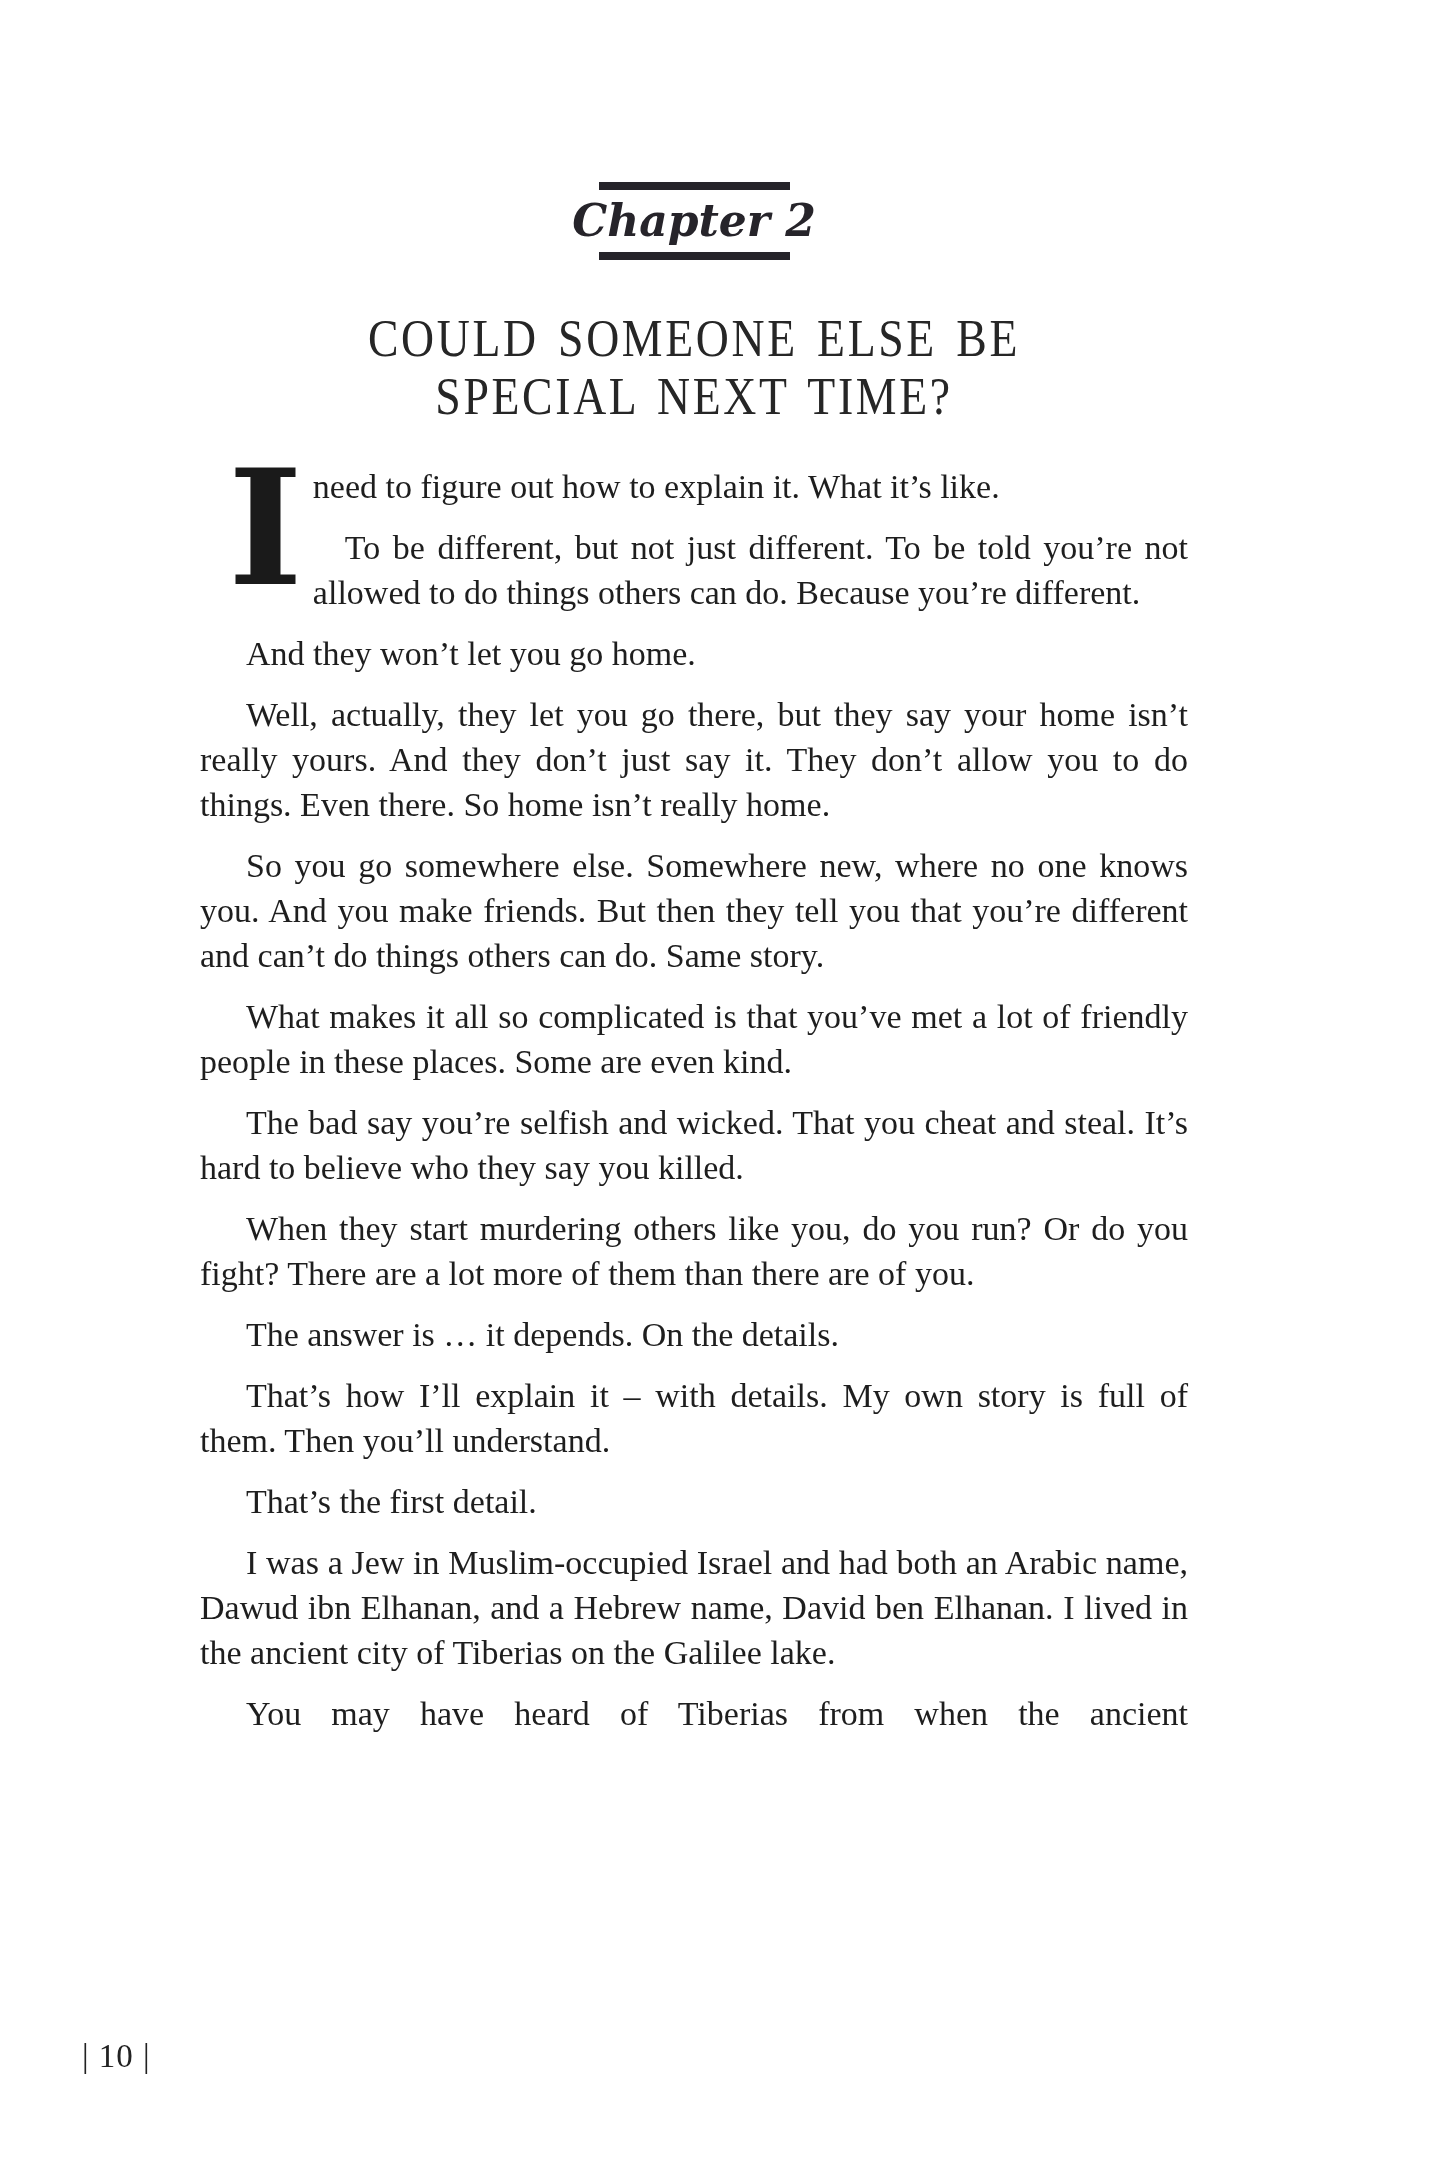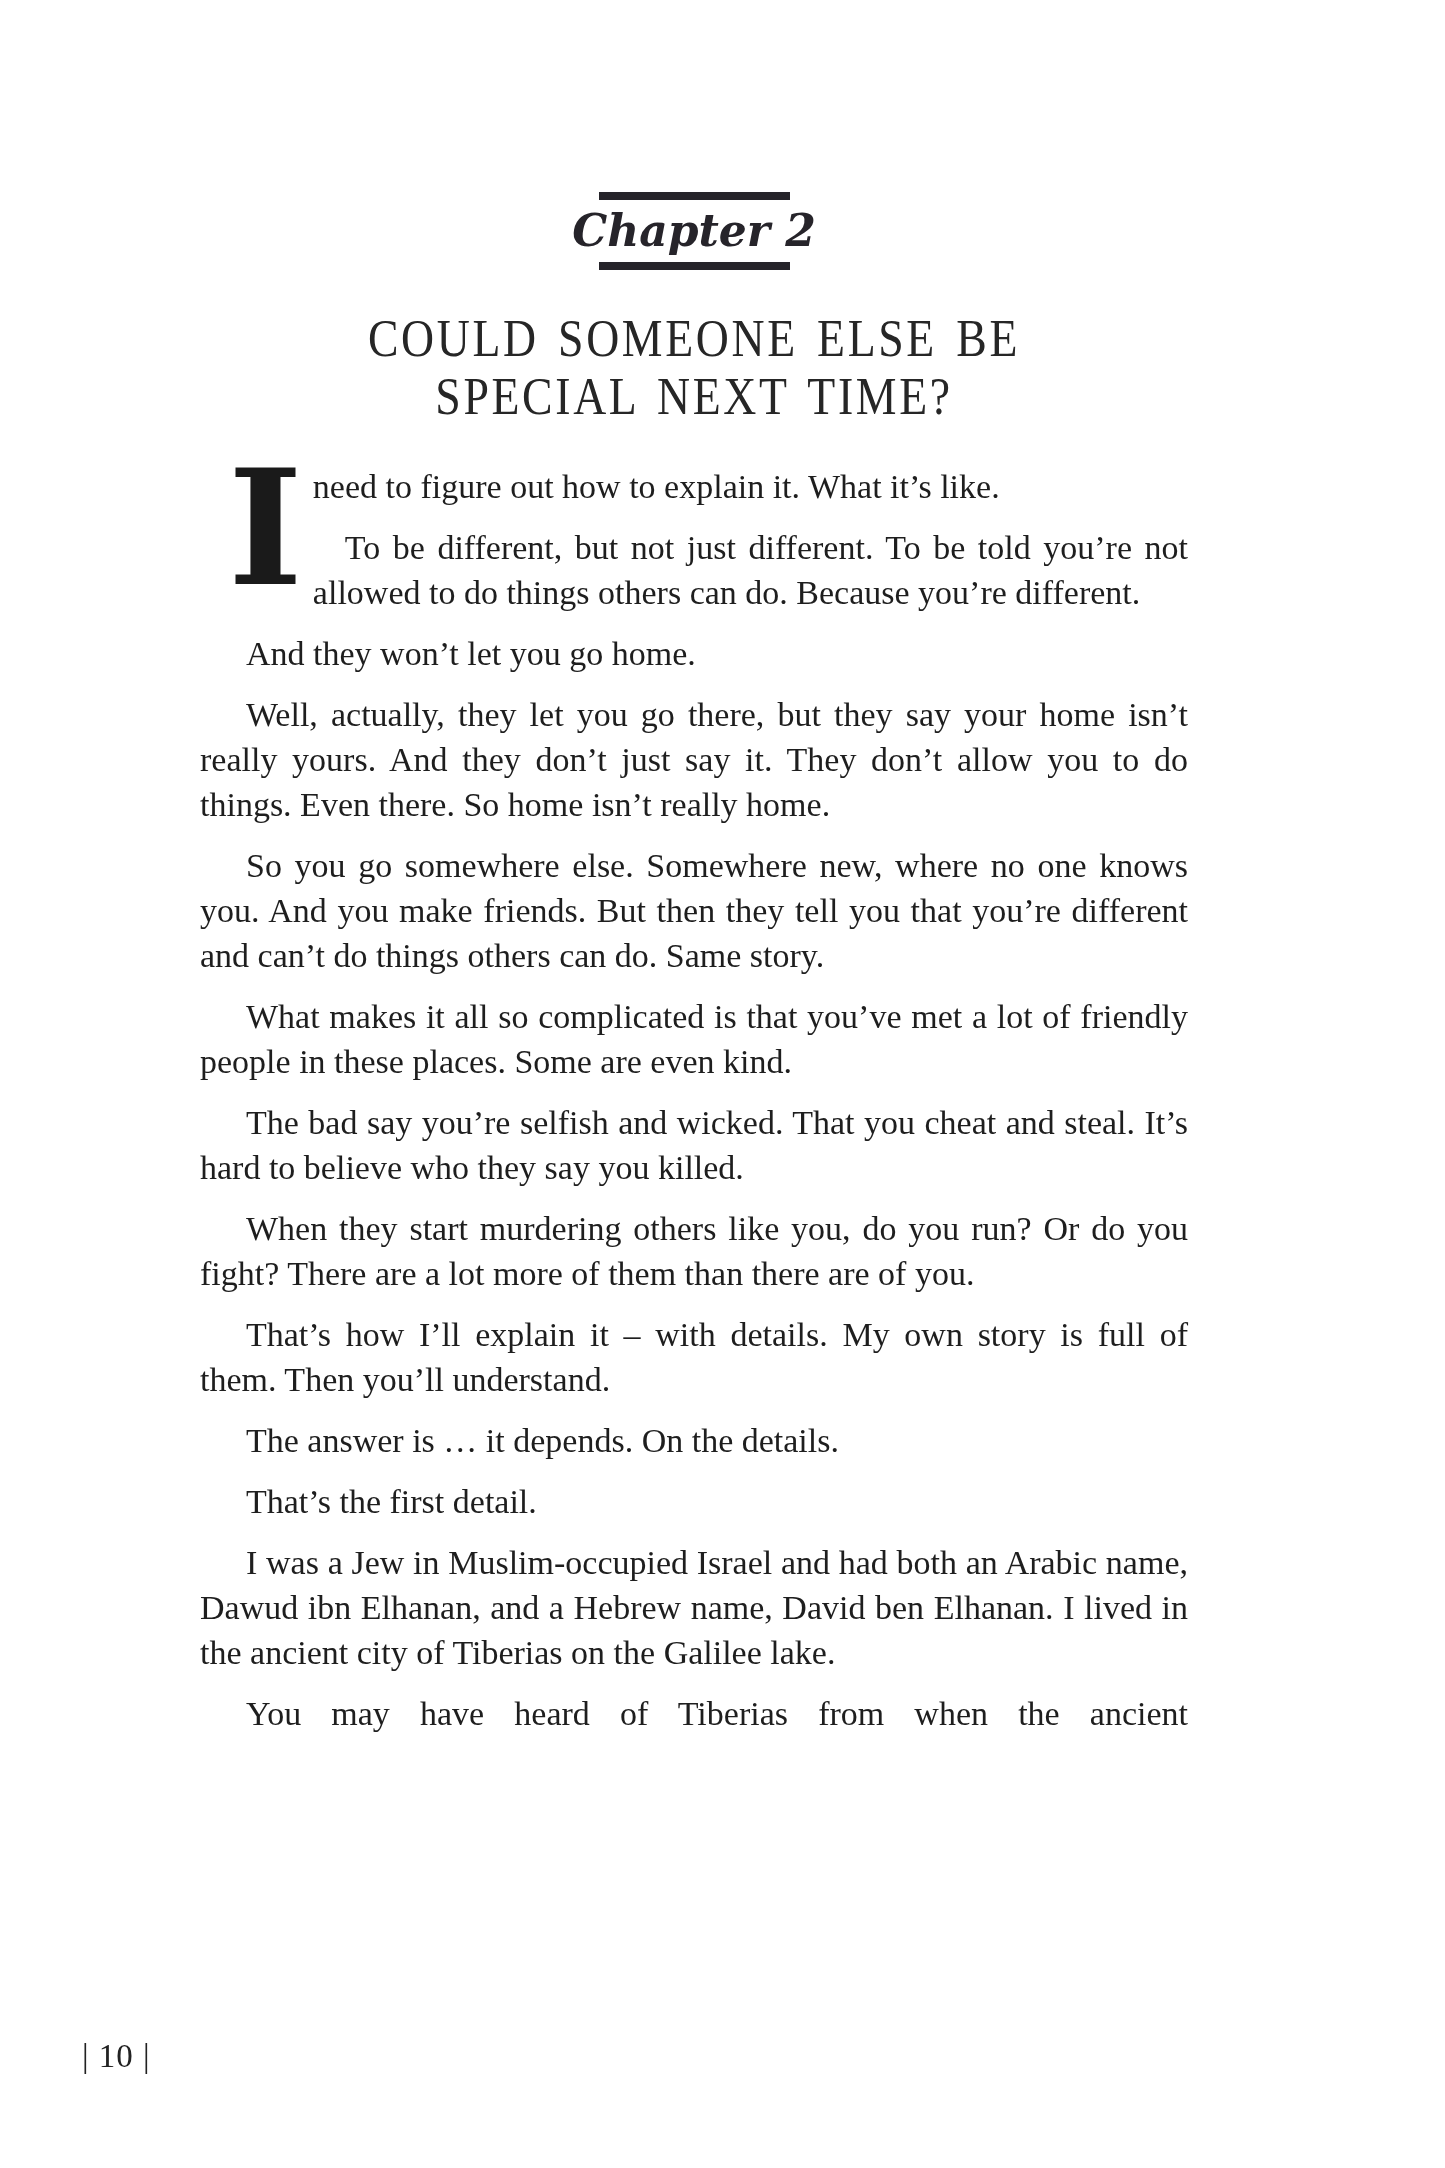--- a/index.html
+++ b/index.html
@@ -10,21 +10,21 @@
     height: 2168px;
     background: #ffffff;
     font-family: "Liberation Serif", serif;
     color: #1e1e1e;
     overflow: hidden;
   }
 
   
   .chapter-head {
     position: absolute;
-    top: 192px;
+    top: 182px;
     left: 184px;
     width: 1020px;
     text-align: center;
   }
   .rule {
     width: 191px;
     height: 8px;
     background: #26242a;
     margin: 0 auto;
   }
@@ -114,22 +114,22 @@
       <span class="dropcap">I</span>
       <p class="no-indent">need to figure out how to explain it. What it’s like.</p>
       <p class="second-indent">To be different, but not just different. To be told you’re not allowed to do things others can do. Because you’re different.</p>
     </div>
     <p>And they won’t let you go home.</p>
     <p>Well, actually, they let you go there, but they say your home isn’t really yours. And they don’t just say it. They don’t allow you to do things. Even there. So home isn’t really home.</p>
     <p>So you go somewhere else. Somewhere new, where no one knows you. And you make friends. But then they tell you that you’re different and can’t do things others can do. Same story.</p>
     <p>What makes it all so complicated is that you’ve met a lot of friendly people in these places. Some are even kind.</p>
     <p>The bad say you’re selfish and wicked. That you cheat and steal. It’s hard to believe who they say you killed.</p>
     <p>When they start murdering others like you, do you run? Or do you fight? There are a lot more of them than there are of you.</p>
+    <p>The answer is … it depends. On the details.</p>
     <p>That’s how I’ll explain it – with details. My own story is full of them. Then you’ll understand.</p>
-    <p>The answer is … it depends. On the details.</p>
     <p>That’s the first detail.</p>
     <p>I was a Jew in Muslim-occupied Israel and had both an Arabic name, Dawud ibn Elhanan, and a Hebrew name, David ben Elhanan. I lived in the ancient city of Tiberias on the Galilee lake.</p>
     <p class="justify-last">You may have heard of Tiberias from when the ancient</p>
   </main>
 
   <footer class="page-number">| 10 |</footer>
 
 </div>
 
 </body></html>

